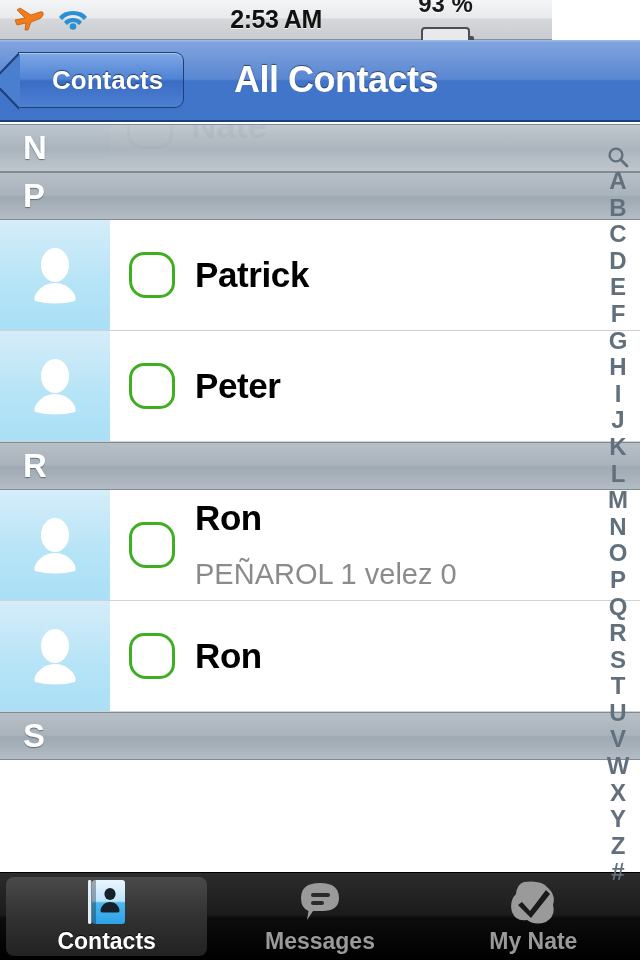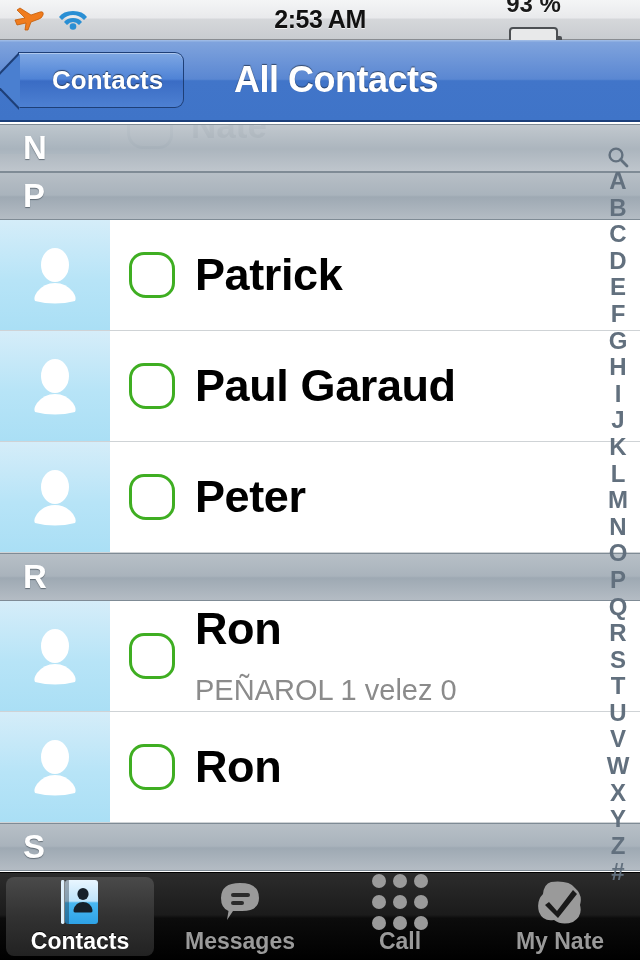--- a/index.html
+++ b/index.html
@@ -6,21 +6,21 @@
   html,body { width:640px; height:960px; overflow:hidden; }
   body {
     font-family:"Liberation Sans", sans-serif;
     background:#ffffff;
     -webkit-font-smoothing:antialiased;
   }
   .phone { position:relative; width:640px; height:960px; overflow:hidden; }
 
   
   .statusbar {
-    position:absolute; top:0; left:0; width:640px; height:40px;
+    position:absolute; top:0; left:0; width:552px; height:40px;
     background:linear-gradient(to bottom,#f4f5f6 0%,#e9eaec 45%,#d5d7da 50%,#c9ccd0 100%);
     border-bottom:1px solid #8a8d92;
     display:flex; align-items:center;
   }
   .sb-left { display:flex; align-items:center; gap:14px; padding-left:14px; width:200px; }
   .sb-center { flex:1; text-align:center; }
   .sb-clock { font-size:25px; font-weight:bold; color:#111; letter-spacing:-0.5px;
               text-shadow:0 1px 0 rgba(255,255,255,.75); }
   .sb-right { width:200px; display:flex; align-items:center; justify-content:flex-end;
               gap:9px; padding-right:13px;flex-direction:column; }
@@ -120,21 +120,21 @@
     background:linear-gradient(to bottom,#d5edf9 0%,#b7e4f7 55%,#aadff5 100%);
     display:flex; align-items:center; justify-content:center;
   }
   .avatar svg { display:block; }
   .badge {
     width:46px; height:46px; flex:none; margin-left:19px;
     border:3px solid #3fae22; border-radius:15px 17px 15px 17px;
     background:#fff;
   }
   .rowtext { margin-left:20px; display:flex; flex-direction:column; justify-content:center; }
-  .rowname { font-size:45px; font-weight:bold; color:#000; letter-spacing:-0.4px; line-height:1.08; }
+  .rowname { font-size:35px; font-weight:bold; color:#000; letter-spacing:-0.4px; line-height:1.08; }
   .rowmood { font-size:29px; color:#8b8b8b; line-height:1.18; margin-top:20px; }
 
   
   .index {
     position:absolute; top:146px; right:0; width:44px; height:700px;
     display:flex; flex-direction:column; align-items:center;
     font-size:24px; font-weight:bold; color:#62707e;
     z-index:40;
   }
   .index-item { height:26.6px; line-height:26.6px; width:44px; text-align:center; }
@@ -227,32 +227,20 @@
           <ellipse cx="31" cy="21" rx="14" ry="17" fill="#fff"></ellipse>
           <path d="M31 39 Q20 39 13 48 Q9 54 11 57 Q31 62 51 57 Q53 54 49 48 Q42 39 31 39Z" fill="#fff"></path>
         </svg>
       </div>
       <div class="badge"></div>
       <div class="rowtext">
         <span class="rowname">Patrick</span>
       </div>
     </div>
 
-    <div class="row">
-      <div class="avatar">
-        <svg width="62" height="62" viewBox="0 0 62 62">
-          <ellipse cx="31" cy="21" rx="14" ry="17" fill="#fff"></ellipse>
-          <path d="M31 39 Q20 39 13 48 Q9 54 11 57 Q31 62 51 57 Q53 54 49 48 Q42 39 31 39Z" fill="#fff"></path>
-        </svg>
-      </div>
-      <div class="badge"></div>
-      <div class="rowtext">
-        <span class="rowname">Paul Garaud</span>
-      </div>
-    </div>
 
     <div class="row">
       <div class="avatar">
         <svg width="62" height="62" viewBox="0 0 62 62">
           <ellipse cx="31" cy="21" rx="14" ry="17" fill="#fff"></ellipse>
           <path d="M31 39 Q20 39 13 48 Q9 54 11 57 Q31 62 51 57 Q53 54 49 48 Q42 39 31 39Z" fill="#fff"></path>
         </svg>
       </div>
       <div class="badge"></div>
       <div class="rowtext">
@@ -359,36 +347,20 @@
       <span class="tab-ic">
         <svg width="46" height="44" viewBox="0 0 46 44">
           <path d="M23 3 Q42 3 42 18 Q42 31 25 31 L16 31 L10 40 L11.5 31 Q4 28 4 18 Q4 3 23 3Z" fill="#9a9a9a"></path>
           <rect x="14" y="13" width="19" height="4" rx="2" fill="#2b2b2b"></rect>
           <rect x="14" y="21" width="13" height="4" rx="2" fill="#2b2b2b"></rect>
         </svg>
       </span>
       <span class="tab-label">Messages</span>
     </div>
 
-    <div class="tab">
-      <span class="tab-ic">
-        <span class="dialpad">
-          <i></i>
-            <i></i>
-            <i></i>
-            <i></i>
-            <i></i>
-            <i></i>
-            <i></i>
-            <i></i>
-            <i></i>
-        </span>
-      </span>
-      <span class="tab-label">Call</span>
-    </div>
 
     <div class="tab">
       <span class="tab-ic">
         <svg width="48" height="46" viewBox="0 0 48 46">
           <path d="M15 3 Q33 1 39 9 Q47 16 44 26 Q47 37 37 43 Q26 47 18 41 Q7 43 3 33 Q0 22 7 15 Q8 5 15 3Z" fill="#9a9a9a"></path>
           <path d="M13 23 L21 32 L37 11 L41 15 L22 39 L9 26 Z" fill="#1a1a1a"></path>
         </svg>
       </span>
       <span class="tab-label">My Nate</span>
     </div>

